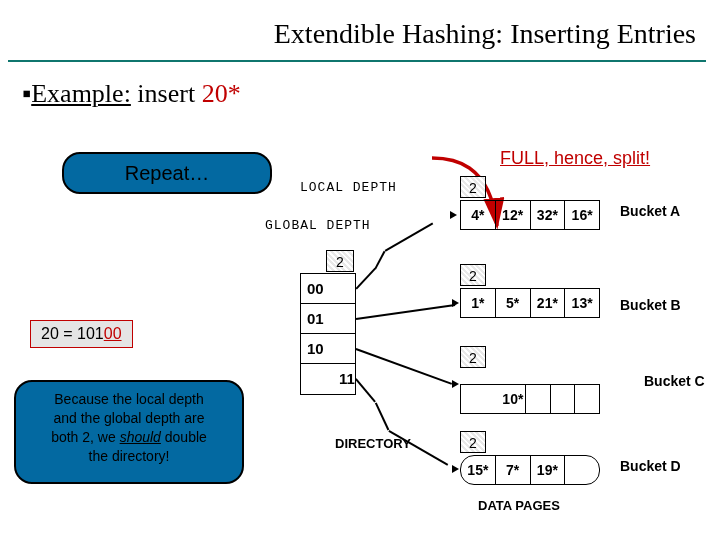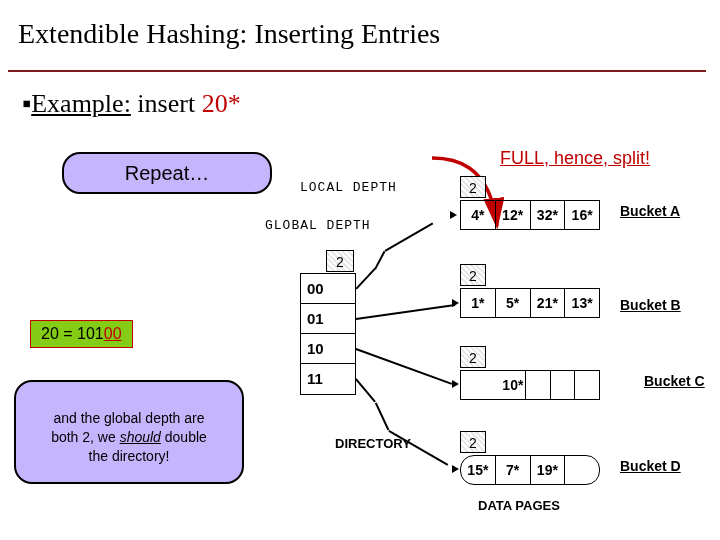--- a/index.html
+++ b/index.html
@@ -6,50 +6,51 @@
   html, body { margin: 0; padding: 0; }
   body {
     width: 720px; height: 540px;
     font-family: "Times New Roman", Times, serif;
     background: #fff;
     position: relative;
     color: #000;
   }
   .title {
     font-size: 28px;
-    padding: 18px 10px 20px 10px;
-    border-bottom: 2px solid #7f1d1d;
+    padding: 18px 10px 10px 10px;
+    border-bottom: 2px solid #0f766e;
     margin: 0 14px 0 8px;
+    text-align: right;
   }
   .example {
     font-size: 26px;
     padding: 16px 0 0 22px;
   }
   .bullet { font-family: Arial, sans-serif; }
   .example .ins {
     color: #c00000;
   }
   .example u { text-decoration: underline; }
 
   
   .callout {
     position: absolute;
     border: 2px solid #000;
     border-radius: 18px;
-    background: #c4b5fd;
+    background: #0369a1;
     text-align: center;
     font-family: Arial, sans-serif;
   }
   .repeat { left: 62px; top: 152px; width: 210px; height: 42px; font-size: 20px; line-height: 38px; }
   .because { left: 14px; top: 380px; width: 230px; height: 104px; font-size: 14px; padding: 8px 10px; line-height: 1.35; }
 
   
   .binary-box {
     position: absolute; left: 30px; top: 320px;
-    border: 1.5px solid #c00000; background: #84cc16;
+    border: 1.5px solid #c00000; background: #e5e5e5;
     font-family: Arial, sans-serif; font-size: 16px;
     padding: 4px 10px;
   }
   .binary-box .hl { color: #c00000; text-decoration: underline; }
 
   .full-label {
     position: absolute; left: 500px; top: 148px;
     color: #c00000; font-family: Arial, sans-serif;
     font-size: 18px; text-decoration: underline;
   }
@@ -71,51 +72,51 @@
     width: 28px; height: 22px; border: 1px solid #000;
     background: repeating-linear-gradient(45deg,#e8e8e8 0 2px,#fff 2px 4px);
     text-align: center; font: 14px Arial, sans-serif; line-height: 22px;
   }
   .dir .cell {
     height: 30px; border-bottom: 1px solid #000;
     font: 700 15px Arial, sans-serif;
     padding-left: 6px; line-height: 30px;
     position: relative;
   }
-  .dir .cell:last-child { border-bottom: none; }
+  .dir .cell:last-child { border-bottom: none; margin-left: 32px; }
   .dir-caption {
     position: absolute; left: 335px; top: 436px;
     font: 700 13px Arial, sans-serif;
   }
 
   
   .bucket {
     position: absolute; left: 460px;
     width: 140px; height: 30px;
     border: 1px solid #000;
     display: flex;
   }
   .bucket .slot {
     flex: 1; border-right: 1px solid #000;
     text-align: center; font: 700 14px Arial, sans-serif;
     line-height: 28px;
   }
   .bucket .slot:last-child { border-right: none; }
   .bucket-label {
-    position: absolute; font: 700 14px Arial, sans-serif; text-decoration: underline;
+    position: absolute; font: 700 14px Arial, sans-serif;
   }
   .ld-box {
     position: absolute; left: 460px;
     width: 26px; height: 22px; border: 1px solid #000;
     background: repeating-linear-gradient(45deg,#e8e8e8 0 2px,#fff 2px 4px);
     text-align: center; font: 14px Arial, sans-serif; line-height: 22px;
   }
   .bA { top: 200px; } .ldA { top: 176px; } .lbA { left: 620px; top: 203px; }
   .bB { top: 288px; } .ldB { top: 264px; } .lbB { left: 620px; top: 297px; text-align: center; }
-  .bC { top: 370px; padding-left: 40px; } .ldC { top: 346px; } .lbC { left: 620px; top: 373px; padding-left: 24px; }
+  .bC { top: 384px; padding-left: 40px; } .ldC { top: 346px; } .lbC { left: 620px; top: 373px; padding-left: 24px; }
   .bD { top: 455px; border-radius: 14px; } .ldD { top: 431px; } .lbD { left: 620px; top: 458px; }
 
   .pages-caption {
     position: absolute; left: 478px; top: 498px;
     font: 700 13px Arial, sans-serif;
   }
 
   
   .arrow-svg { position: absolute; left: 0; top: 0; width: 720px; height: 540px; pointer-events: none; z-index: 0; }
   
@@ -141,21 +142,21 @@
 <div class="full-label">FULL, hence, split!</div>
 
 <div class="small-label local-depth-lbl">LOCAL DEPTH</div>
 <div class="small-label global-depth-lbl">GLOBAL DEPTH</div>
 
 <div class="binary-box">
   <span>20 = 101</span><span class="hl">00</span>
 </div>
 
 <div class="callout because">
-  <br>
+  <span>Because the local depth</span><br>
   <span>and the global depth are</span><br>
   <span>both 2, we </span><u><i><span>should</span></i></u><span> double</span><br>
   <span>the directory!</span>
 </div>
 
 <div class="dir-depth">2</div>
 
 <div class="dir">
   <div class="cell">00</div>
   <div class="cell">01</div>

